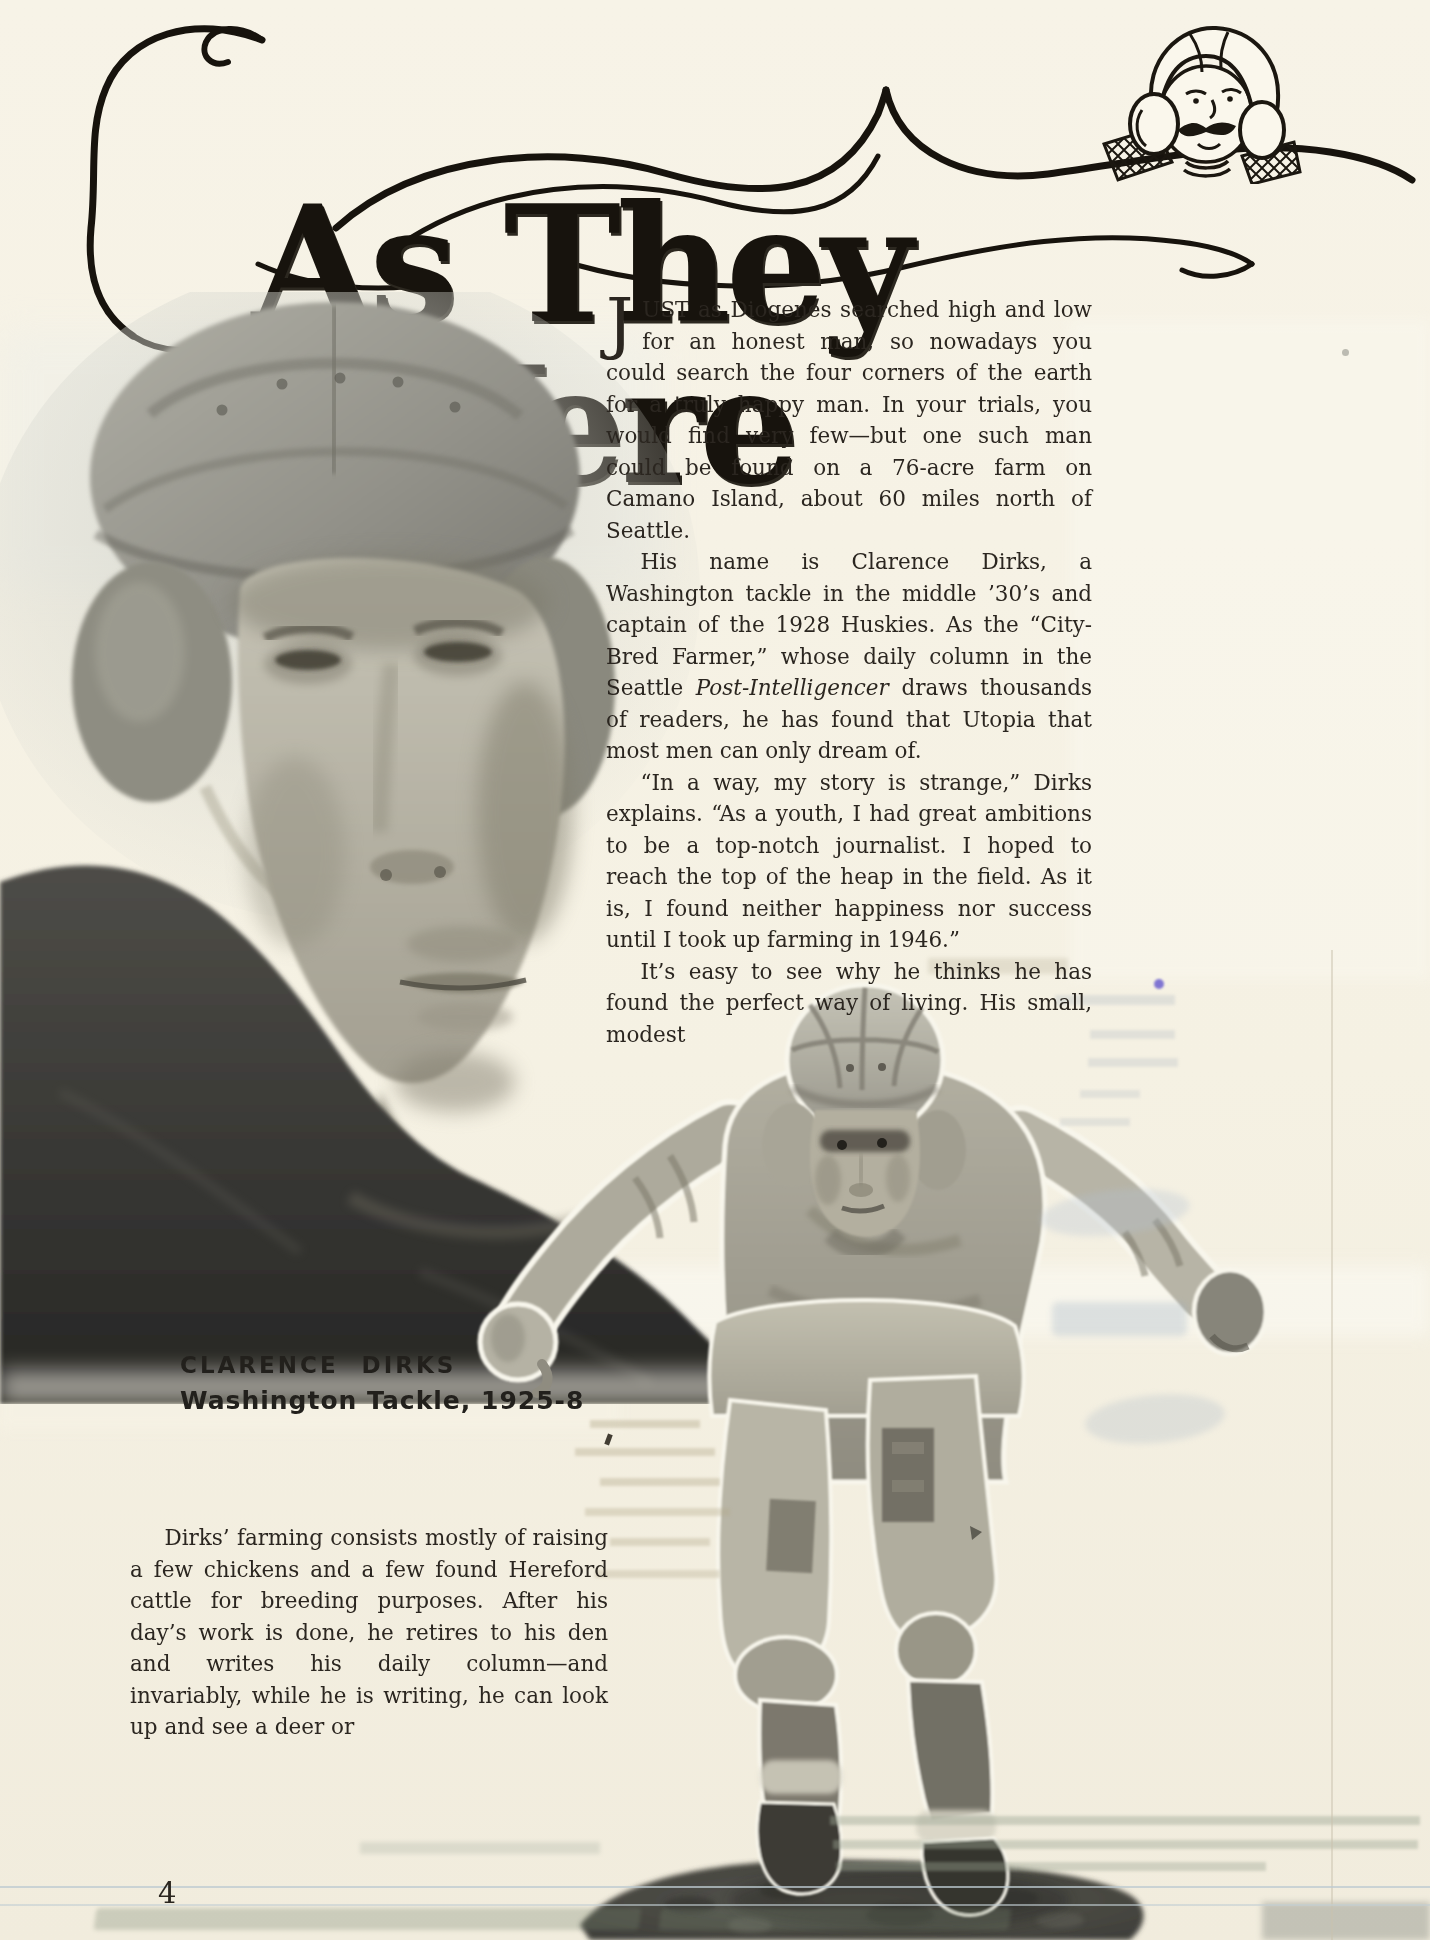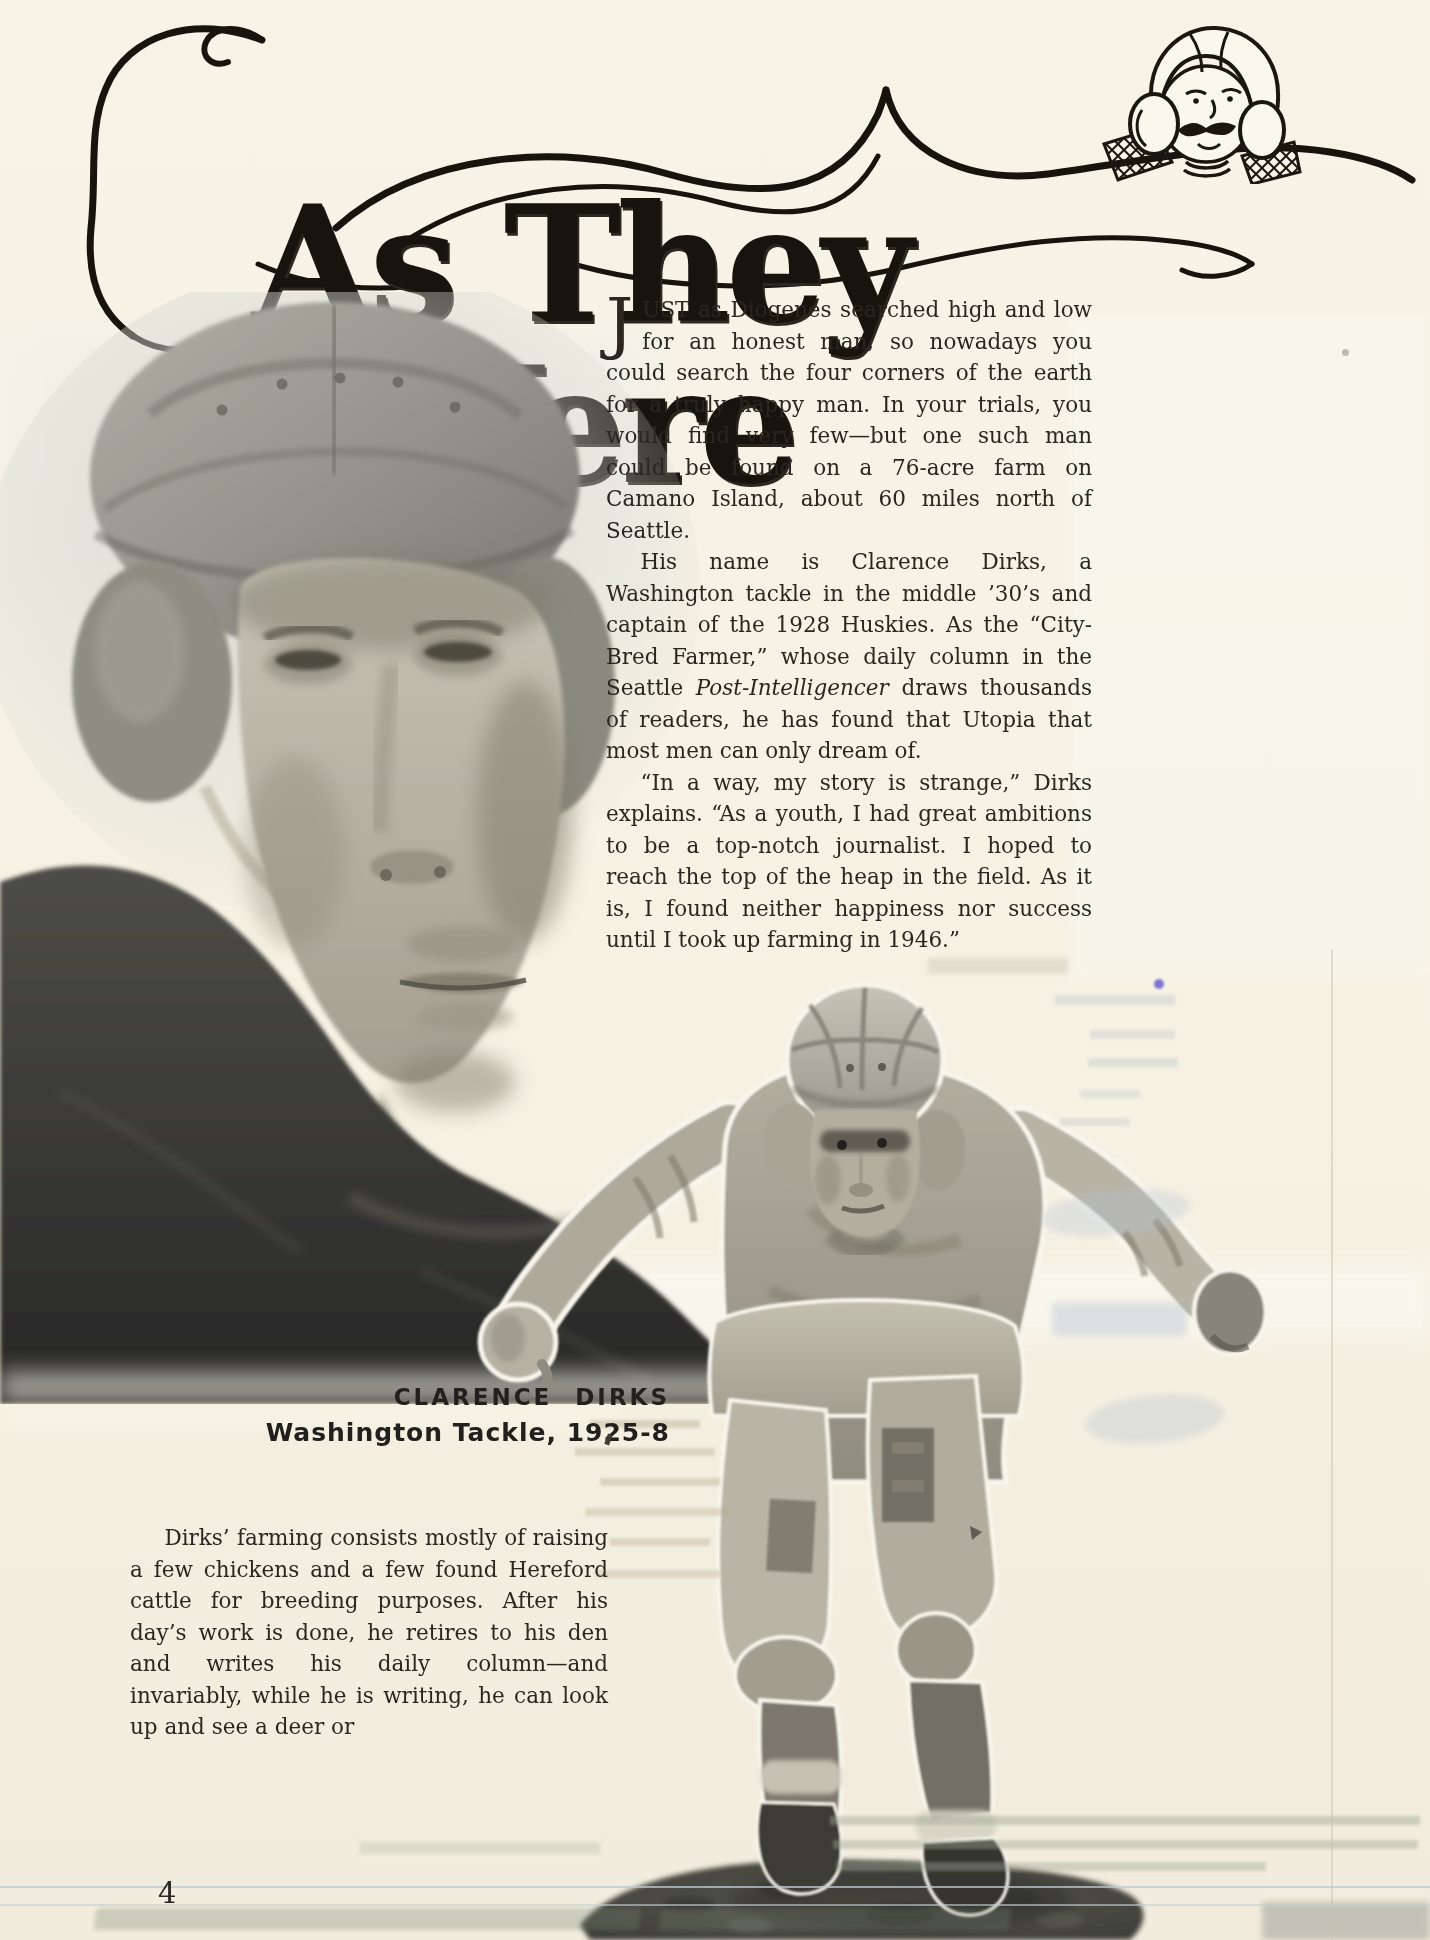--- a/index.html
+++ b/index.html
@@ -19,21 +19,21 @@
   .portrait{position:absolute;left:0;top:292px;width:770px;height:1112px;}
   .action{position:absolute;left:430px;top:960px;width:860px;height:980px;}
   
   .bodytext{font-size:21.5px;line-height:31.5px;color:#2b2620;text-align:justify;}
   .bodytext p{margin:0;padding:0;}
   .bodytext p.ind{text-indent:1.6em;}
   .col-right{position:absolute;left:606px;top:294px;width:486px;z-index:30;}
   .col-left{position:absolute;left:130px;top:1522px;width:478px;z-index:30;}
   .dropcap{float:left;font-size:68px;line-height:50px;padding:4px 9px 0 0;
            font-weight:normal;color:#2b2620;}
-  .caption{position:absolute;left:180px;top:1384px;width:490px;text-align:right;
+  .caption{position:absolute;left:180px;top:1352px;width:490px;text-align:left;
            font-family:"DejaVu Sans","Liberation Sans",sans-serif;color:#22201c;z-index:30;}
   .caption .l1{font-size:23px;font-weight:bold;letter-spacing:3px;word-spacing:12px;}
   .caption .l2{font-size:25px;font-weight:bold;letter-spacing:1px;margin-top:8px;}
   .pageno{position:absolute;left:158px;top:1876px;font-size:29px;color:#2b2620;z-index:40;}
   
   .band,.ghost,.speck,.rule{position:absolute;pointer-events:none;}
   .rule{left:0;width:1430px;height:2px;z-index:25;}
   .ghost{z-index:5;}
   em{}
 </style>
@@ -256,20 +256,21 @@
     <ellipse cx="468" cy="218" rx="12" ry="24" fill="#8b8778" opacity=".45" filter="url(#ab2)"></ellipse>
     <path d="M400,275 C420,296 450,296 470,273" stroke="#6d6a5e" stroke-width="16" opacity=".5" fill="none" filter="url(#ab2)"></path>
   </svg>
 
   <div class="col-right bodytext">
     <p>
       <span class="dropcap">J</span><span>UST as Diogenes searched high and low for an honest man, so nowadays you could search the four corners of the earth for a truly happy man.  In your trials, you would find very few—but one such man could be found on a 76-acre farm on Camano Island, about 60 miles north of Seattle.</span>
     </p>
     <p class="ind"><span>His name is Clarence Dirks, a Washington tackle in the middle ’30’s and captain of the 1928 Huskies.  As the “City-Bred Farmer,” whose daily column in the Seattle </span><em>Post-Intelligencer</em><span> draws thousands of readers, he has found that Utopia that most men can only dream of.</span></p>
     <p class="ind">“In a way, my story is strange,” Dirks explains.  “As a youth, I had great ambitions to be a top-notch journalist.  I hoped to reach the top of the heap in the field.  As it is, I found neither happiness nor success until I took up farming in 1946.”</p>
+    <p class="ind">It’s easy to see why he thinks he has found the perfect way of living.  His small, modest</p>
   </div>
 
   <div class="caption">
     <div class="l1">CLARENCE DIRKS</div>
     <div class="l2">Washington Tackle, 1925-8</div>
   </div>
 
   <div class="col-left bodytext">
     <p class="ind">Dirks’ farming consists mostly of raising a few chickens and a few found Hereford cattle for breeding purposes. After his day’s work is done, he retires to his den and writes his daily column—and invariably, while he is writing, he can look up and see a deer or</p>
   </div>

